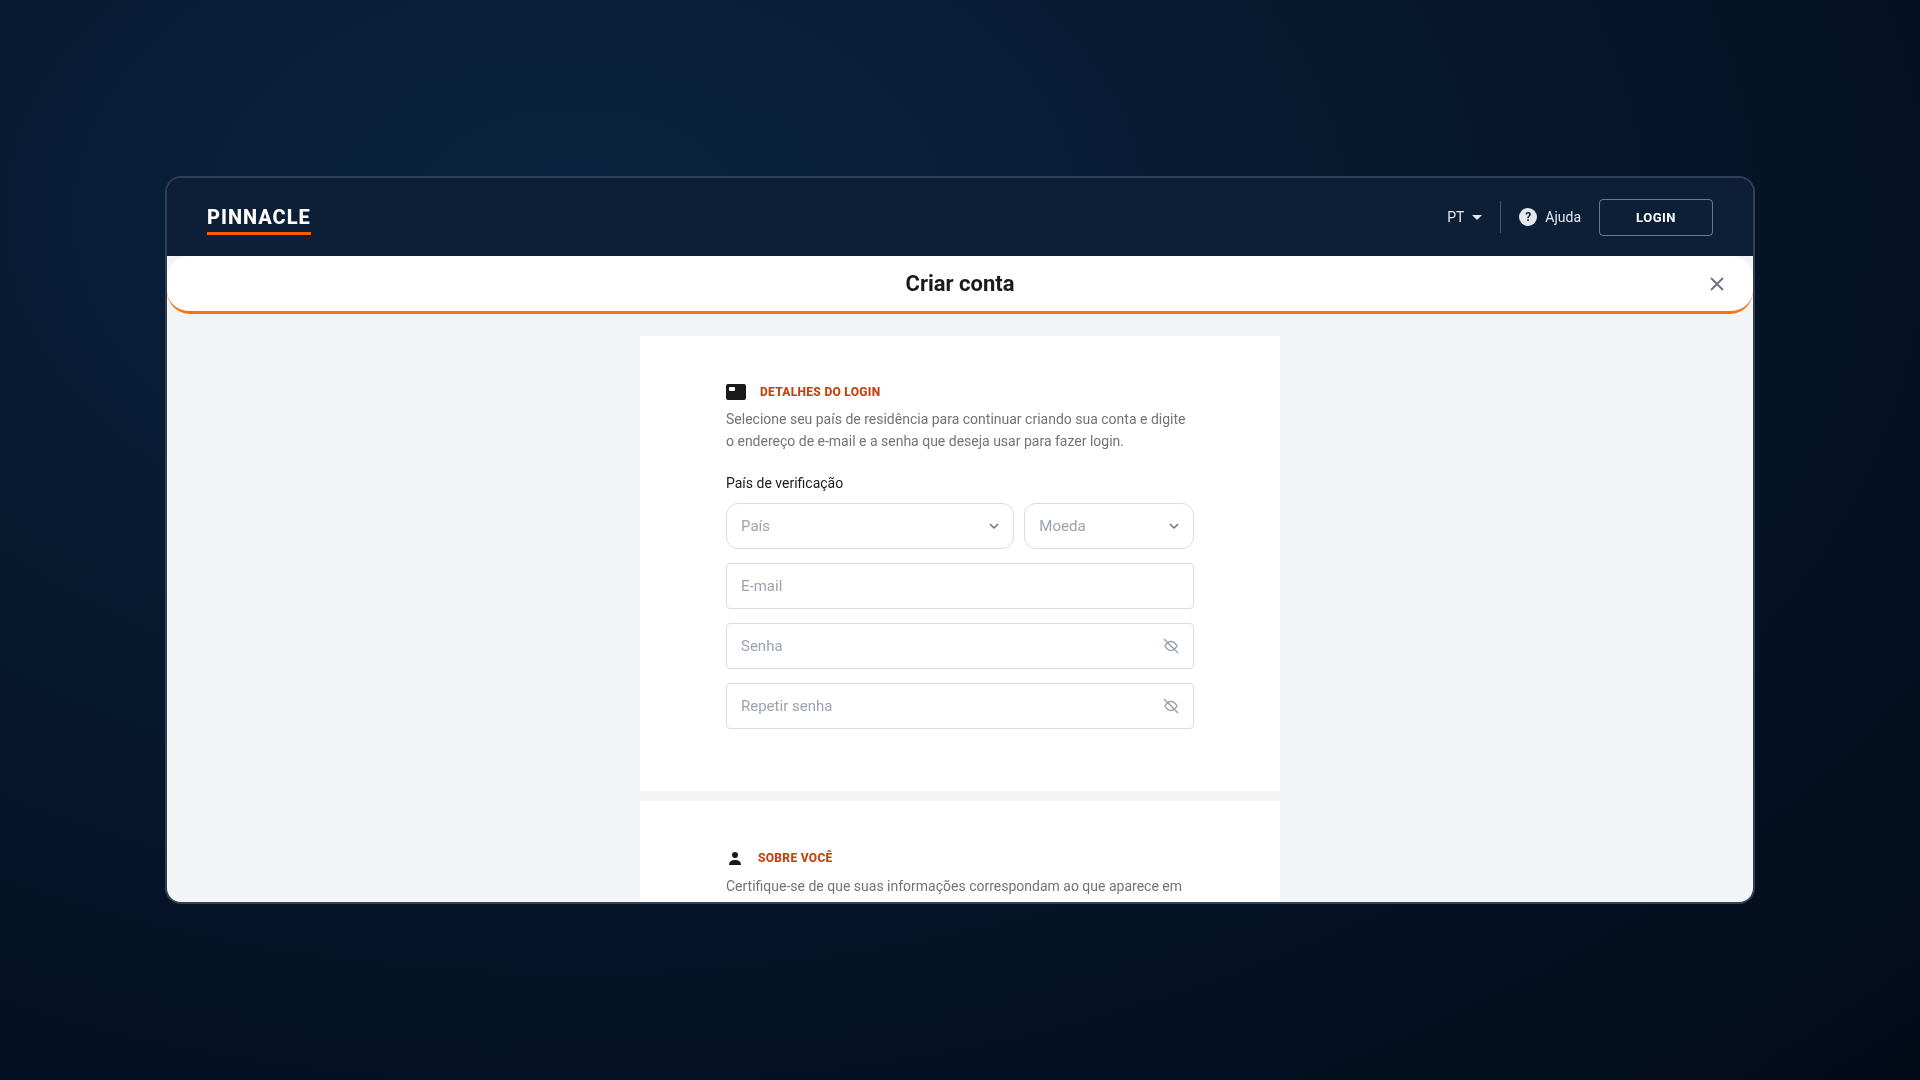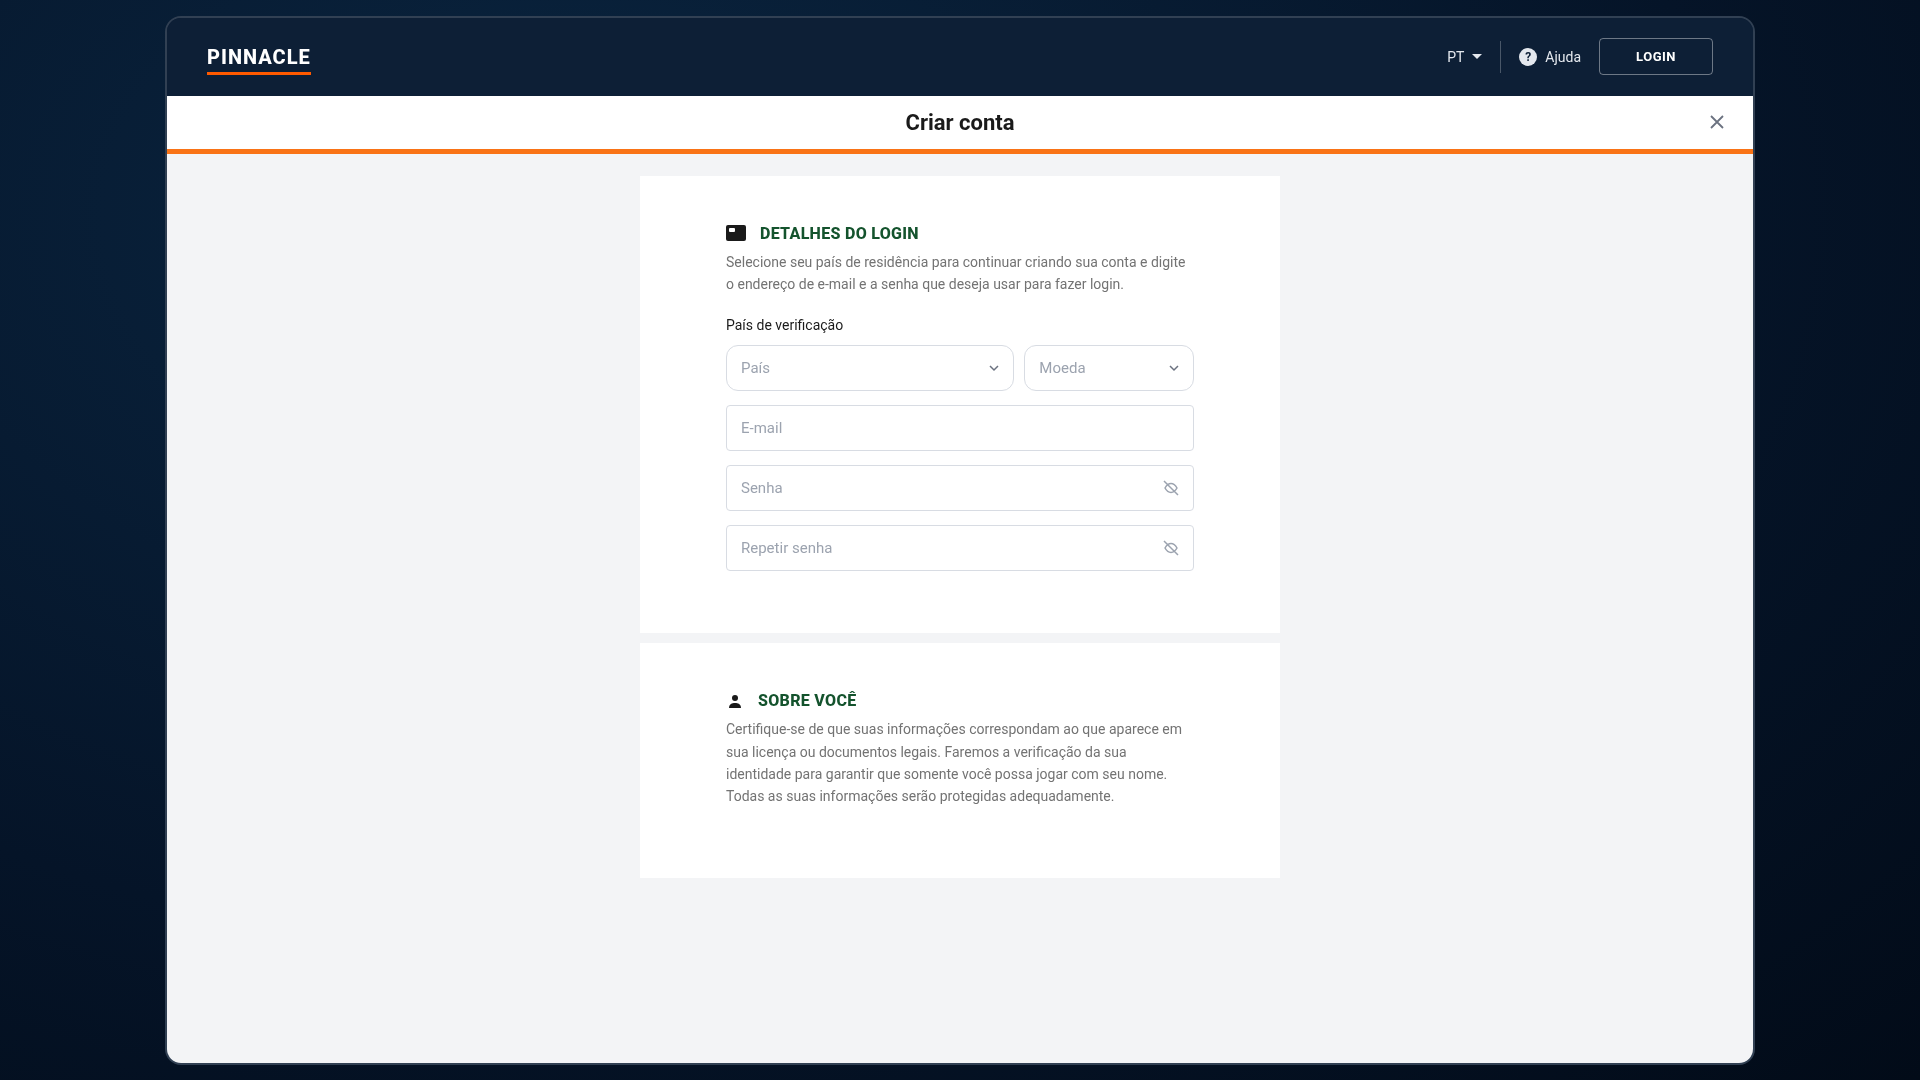--- a/index.html
+++ b/index.html
@@ -1,40 +1,40 @@
 <!DOCTYPE html>
 <html><head>
   <meta charset="utf-8">
   <style>
     * { margin: 0; padding: 0; box-sizing: border-box; font-family: -apple-system, BlinkMacSystemFont, 'Segoe UI', Roboto, Arial, sans-serif; }
     body { background: radial-gradient(ellipse at 30% 20%, #0a2540 0%, #051428 60%, #020b18 100%); width: 1920px; height: 1080px; overflow: hidden; display: flex; align-items: center; justify-content: center; }
-    .app-frame { width: 1590px; height: 1049px; background: #0d1f36; border-radius: 16px; border: 2px solid rgba(255,255,255,0.15); overflow: hidden; display: flex; flex-direction: column; }
+    .app-frame { width: 1590px; height: 728px; background: #0d1f36; border-radius: 16px; border: 2px solid rgba(255,255,255,0.15); overflow: hidden; display: flex; flex-direction: column; }
     .header { background: #0d1f36; height: 78px; display: flex; align-items: center; justify-content: space-between; padding: 0 40px; }
     .logo { color: #fff; font-weight: 800; font-size: 20px; letter-spacing: 1px; position: relative; }
     .logo::after { content: ''; position: absolute; left: 0; bottom: -6px; width: 100%; height: 3px; background: #ff5a00; }
     .header-right { display: flex; align-items: center; gap: 18px; }
     .lang-selector { display: flex; align-items: center; gap: 8px; color: #e4e8ee; font-size: 14px; cursor: pointer; margin-left: 12px; }
     .chevron-down { width: 0; height: 0; border-left: 5px solid transparent; border-right: 5px solid transparent; border-top: 5px solid #e4e8ee; }
     .divider-v { width: 1px; height: 32px; background: rgba(255,255,255,0.25); }
     .help-link { display: flex; align-items: center; gap: 8px; color: #e4e8ee; font-size: 14px; cursor: pointer; }
     .help-icon { width: 18px; height: 18px; border-radius: 50%; background: #e4e8ee; color: #0d1f36; display: flex; align-items: center; justify-content: center; font-size: 12px; font-weight: bold; }
     .login-btn { border: 1.5px solid rgba(255,255,255,0.4); color: #fff; background: transparent; padding: 10px 36px; border-radius: 4px; font-size: 13px; font-weight: 700; letter-spacing: 0.5px; cursor: pointer; }
     .content-area { flex: 1; background: #f3f4f6; display: flex; flex-direction: column; overflow: hidden; }
-    .title-bar { background: #fff; height: 58px; display: flex; align-items: center; justify-content: center; position: relative; border-bottom: 5px solid #f97316; }
+    .title-bar { background: #fff; height: 58px; display: flex; align-items: center; justify-content: center; position: relative; border-bottom: 3px solid #f97316; border-radius: 23px; }
     .page-title { font-size: 22px; font-weight: 700; color: #1a1a1a; }
     .close-btn { position: absolute; right: 24px; top: 50%; transform: translateY(-50%); width: 24px; height: 24px; cursor: pointer; display: flex; align-items: center; justify-content: center; }
     .close-btn svg { width: 14px; height: 14px; }
     .form-scroll { flex: 1; overflow-y: auto; padding: 22px 0; }
     .form-card { width: 640px; background: #fff; margin: 0 auto 10px; padding: 48px 86px; }
     .section-header { display: flex; align-items: center; gap: 14px; margin-bottom: 8px; }
     .section-icon { width: 20px; height: 16px; background: #1a1a1a; border-radius: 2px; position: relative; }
     .section-icon::after { content: ''; position: absolute; top: 3px; left: 3px; width: 6px; height: 4px; background: #fff; border-radius: 1px; }
     .person-icon { width: 18px; height: 18px; display: flex; align-items: center; justify-content: center; }
     .person-icon svg { width: 16px; height: 16px; }
-    .section-title { font-size: 16px; font-weight: 800; color: #14532d; letter-spacing: 0.3px; }
+    .section-title { font-size: 12px; font-weight: 800; color: #c2410c; letter-spacing: 0.3px; }
     .section-desc { font-size: 14px; color: #737373; line-height: 1.6; margin-bottom: 22px; }
     .field-label { font-size: 14px; color: #1a1a1a; margin-bottom: 12px; }
     .row-split { display: flex; gap: 10px; margin-bottom: 14px; }
     .select-box { border: 1px solid #d8dce3; border-radius: 12px; height: 46px; display: flex; align-items: center; justify-content: space-between; padding: 8px 14px; cursor: pointer; }
     .select-box.country { flex: 1.85; }
     .select-box.currency { flex: 1; }
     .select-placeholder { color: #9ca3af; font-size: 15px; }
     .select-chevron { width: 10px; height: 10px; }
     .input-box { position: relative; margin-bottom: 14px; border-radius: 13px; }
     .input-box input { width: 100%; height: 46px; border: 1px solid #d8dce3; border-radius: 4px; padding: 0 14px; font-size: 15px; color: #1a1a1a; }

